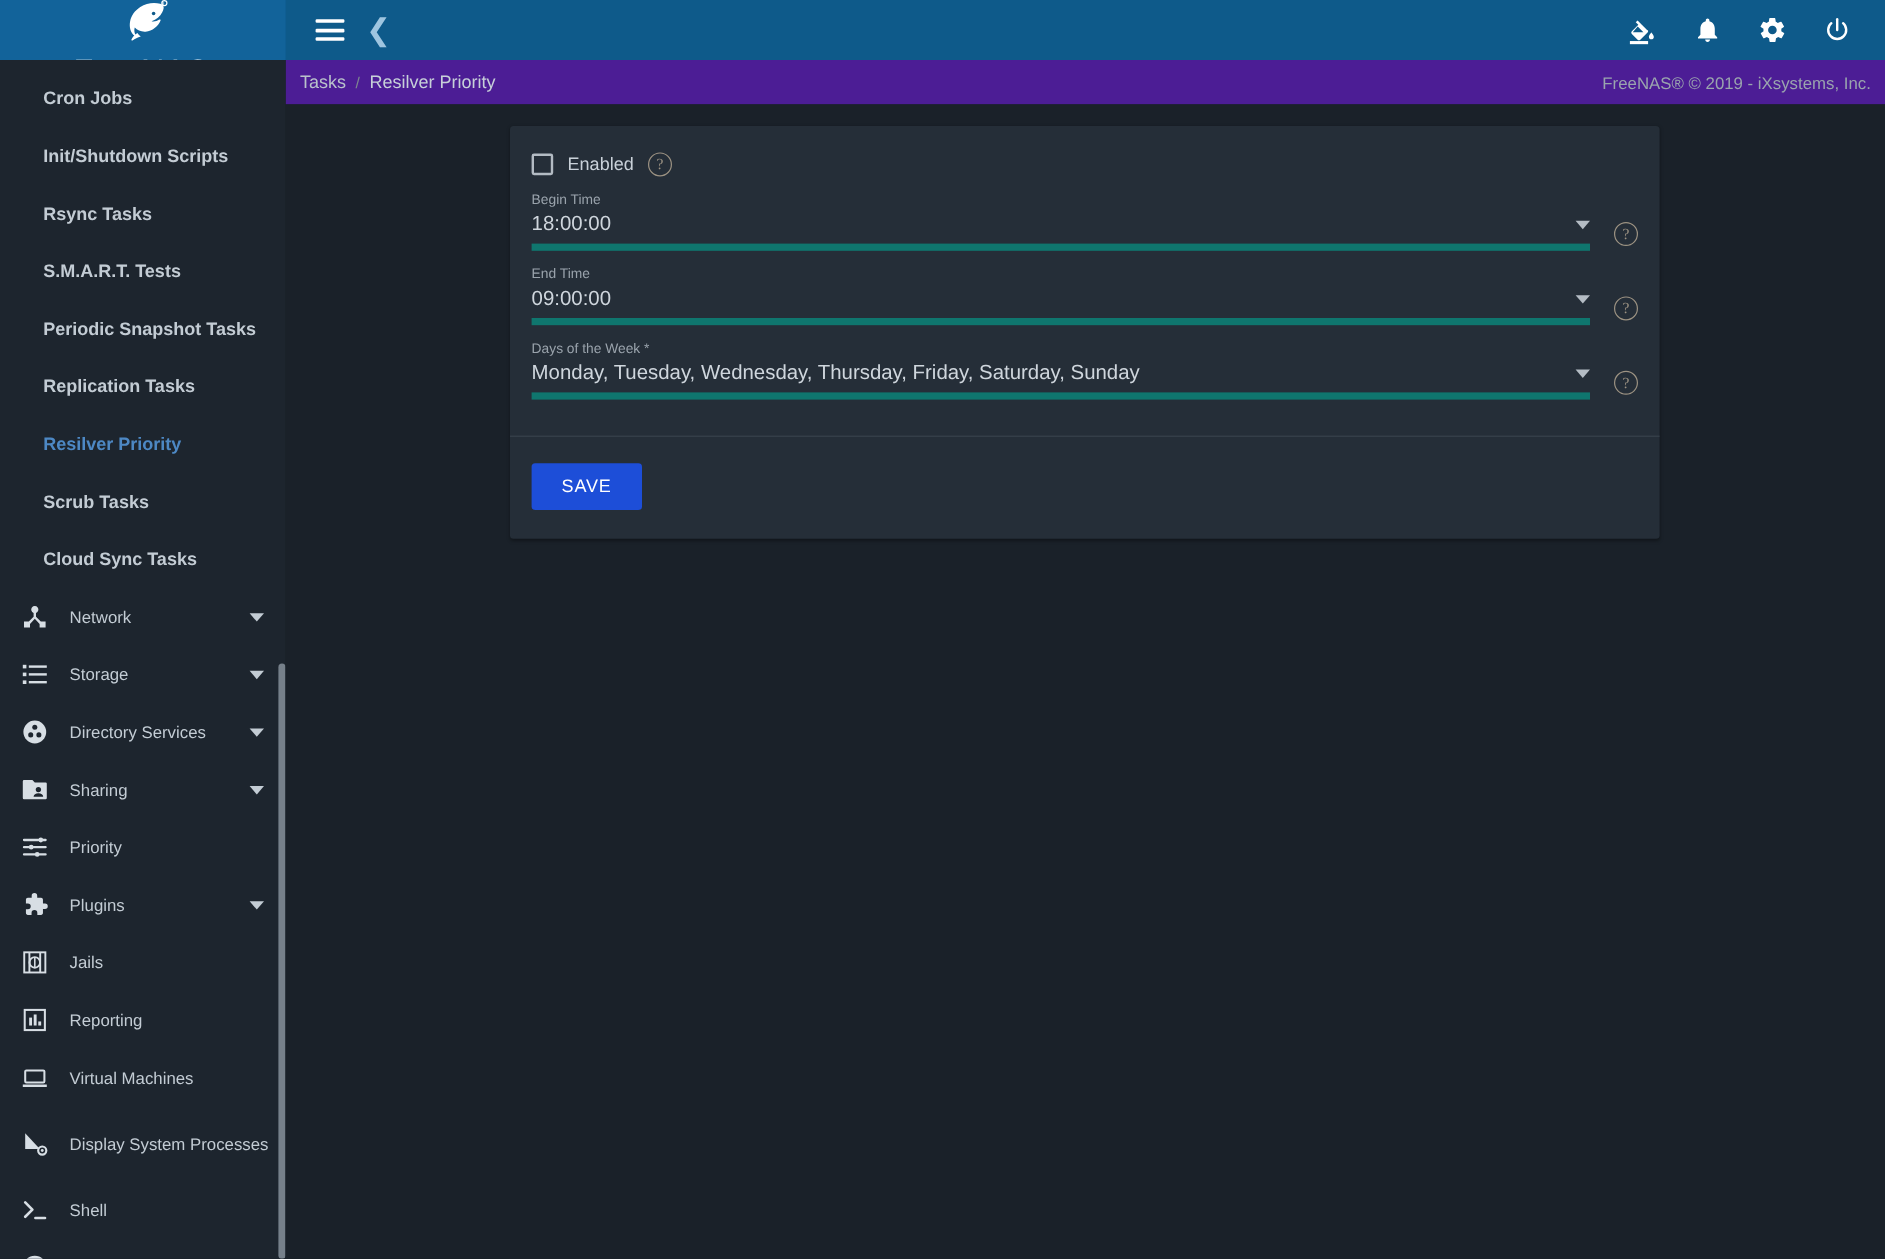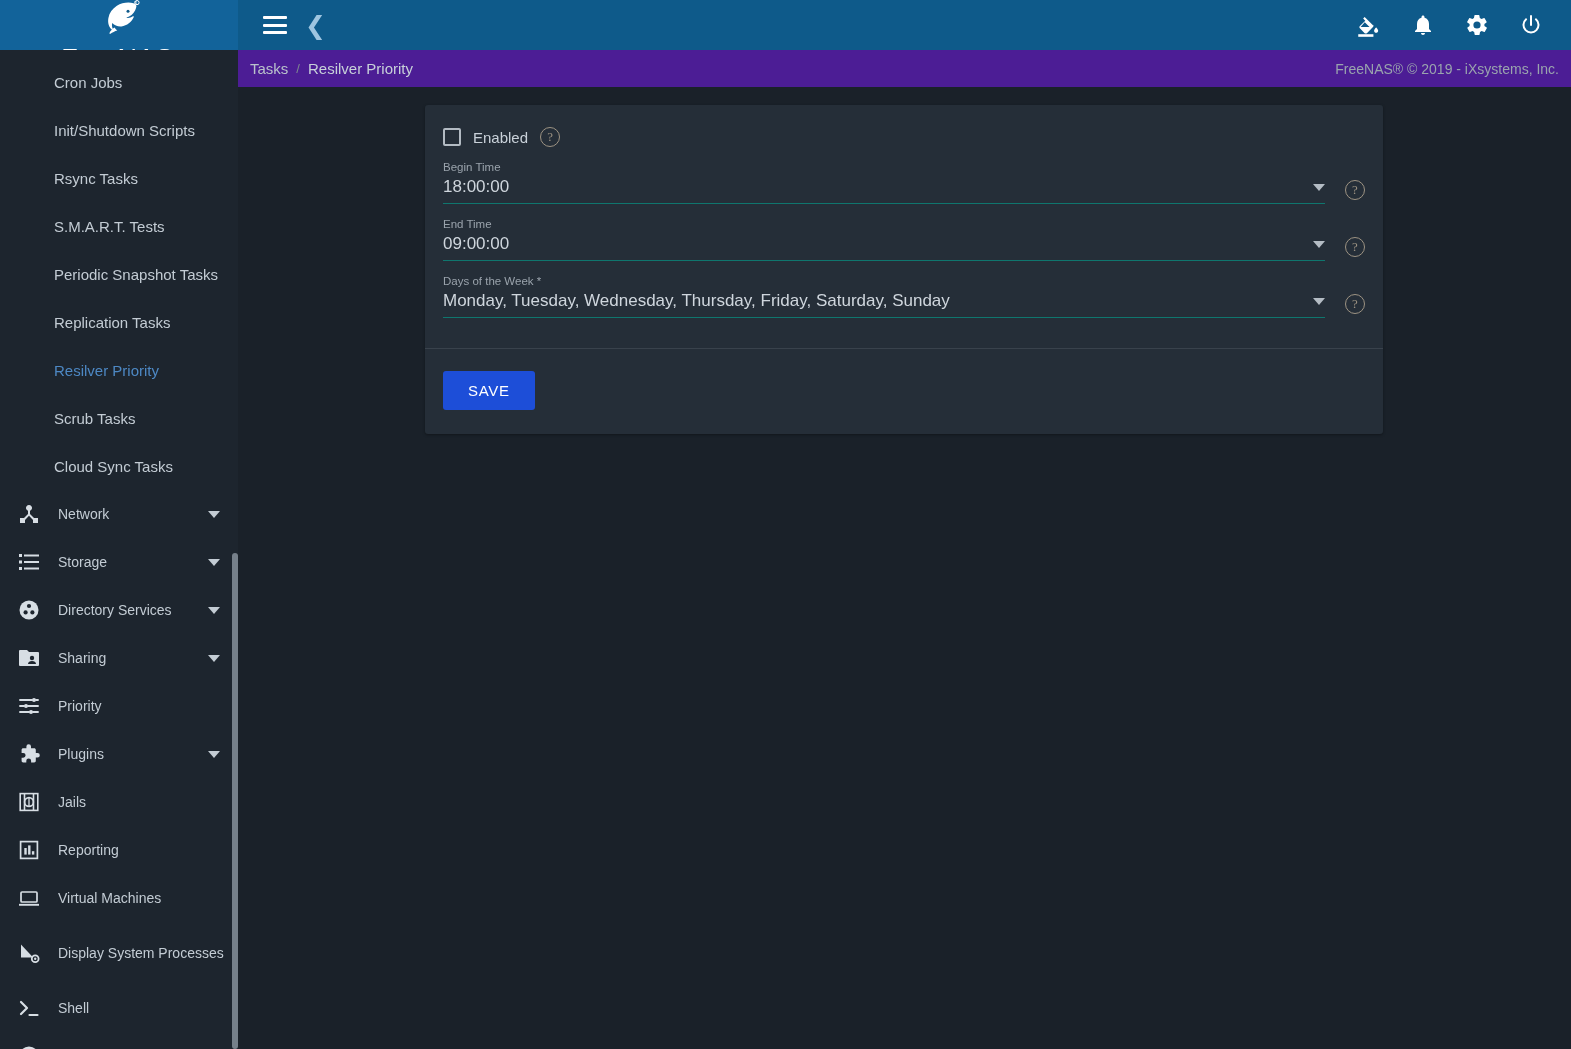--- a/index.html
+++ b/index.html
@@ -67,22 +67,22 @@
   
   .sidebar {
     position: absolute; top: 50px; left: 0;
     width: 238px; height: 999px;
     background: #1d252e;
     overflow: hidden;
   }
   .side-list { padding-top: 8px; }
   .side-sub {
     height: 48px; display: flex; align-items: center;
-    padding-left: 54px; color:#c3ccd4; font-size:15px;
-    cursor: pointer; white-space: nowrap;
+    padding-left: 36px; color:#c3ccd4; font-size:15px;
+    cursor: pointer; white-space: nowrap; font-weight: bold;
   }
   .side-sub.sel { color:#4d88c4; }
   .side-item {
     height: 48px; display: flex; align-items: center;
     padding-left: 14px; color:#c3ccd4; font-size:14px;
     cursor: pointer; white-space: nowrap;
   }
   .side-item.two-line { height: 62px; }
   .side-ico {
     width: 30px; height: 30px; flex: none;
@@ -130,21 +130,21 @@
     border-radius: 50%; border: 1.6px solid #9d9383;
     color:#9d9383; font-size: 13px; line-height: 17px;
     text-align:center; cursor: pointer; font-family:"Liberation Serif", serif;
   }
 
   .field { display:flex; align-items:flex-end; gap:20px; margin-bottom: 14px; }
   .field-main { flex: 1; }
   .field-label { color:#9aa3ac; font-size:11.5px; margin-bottom: 4px; }
   .field-input {
     display:flex; align-items:center;
-    border-bottom: 1px solid #0f766e;
+    border-bottom: 6px solid #0f766e;
     padding-bottom: 6px;
   }
   .field-value { flex:1; color:#cfd6dd; font-size:17px; }
   .dd-caret {
     width:0;height:0;flex:none;
     border-left: 6px solid transparent;
     border-right: 6px solid transparent;
     border-top: 7px solid #b4bcc4;
     cursor: pointer;
   }

